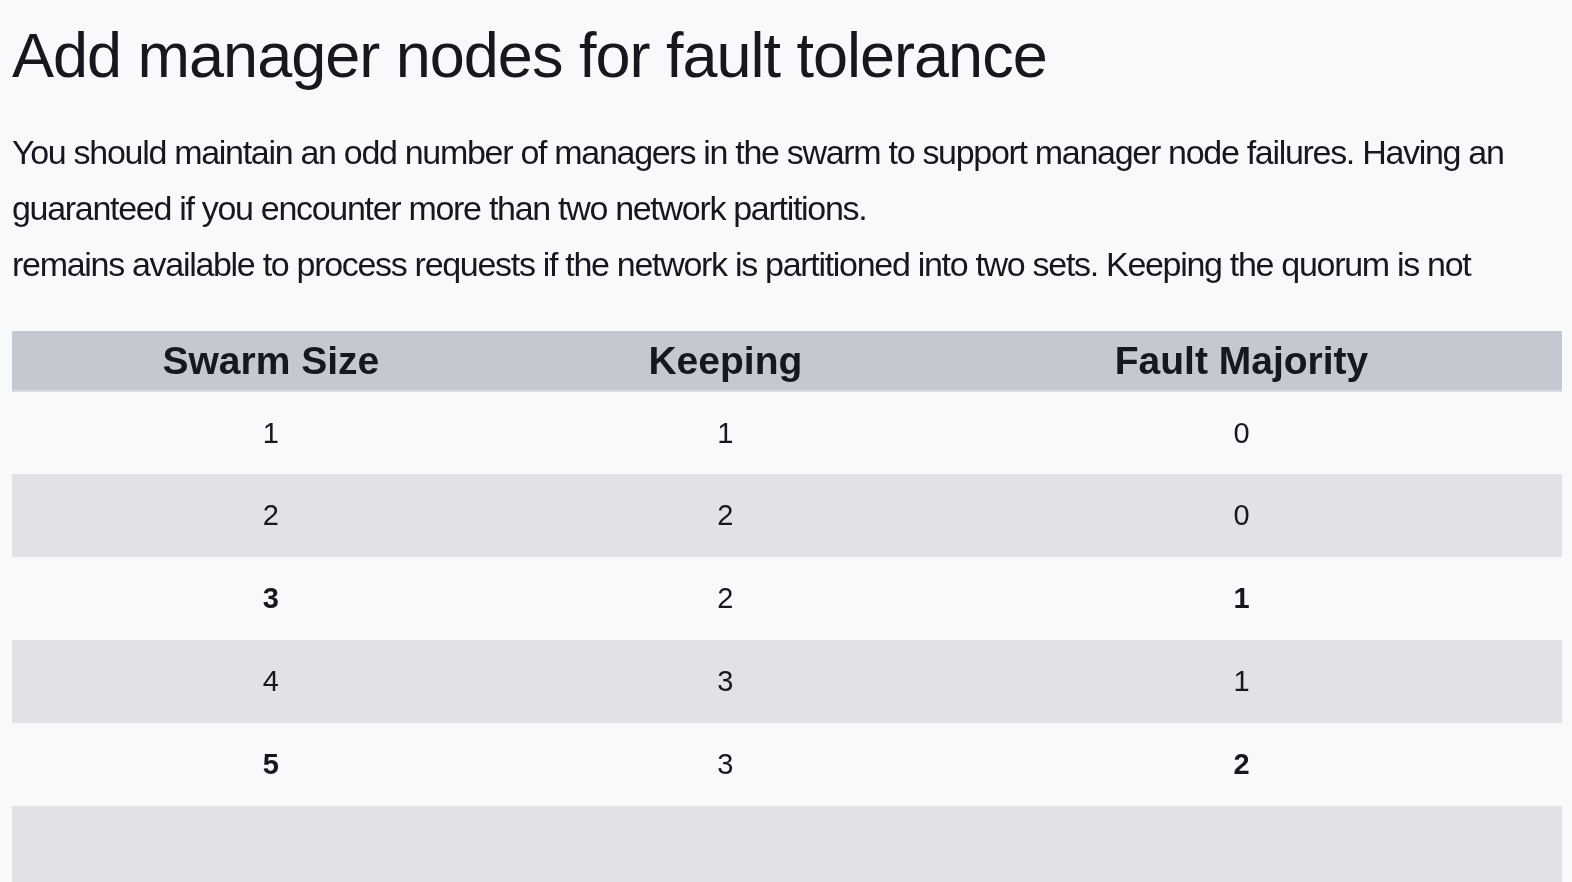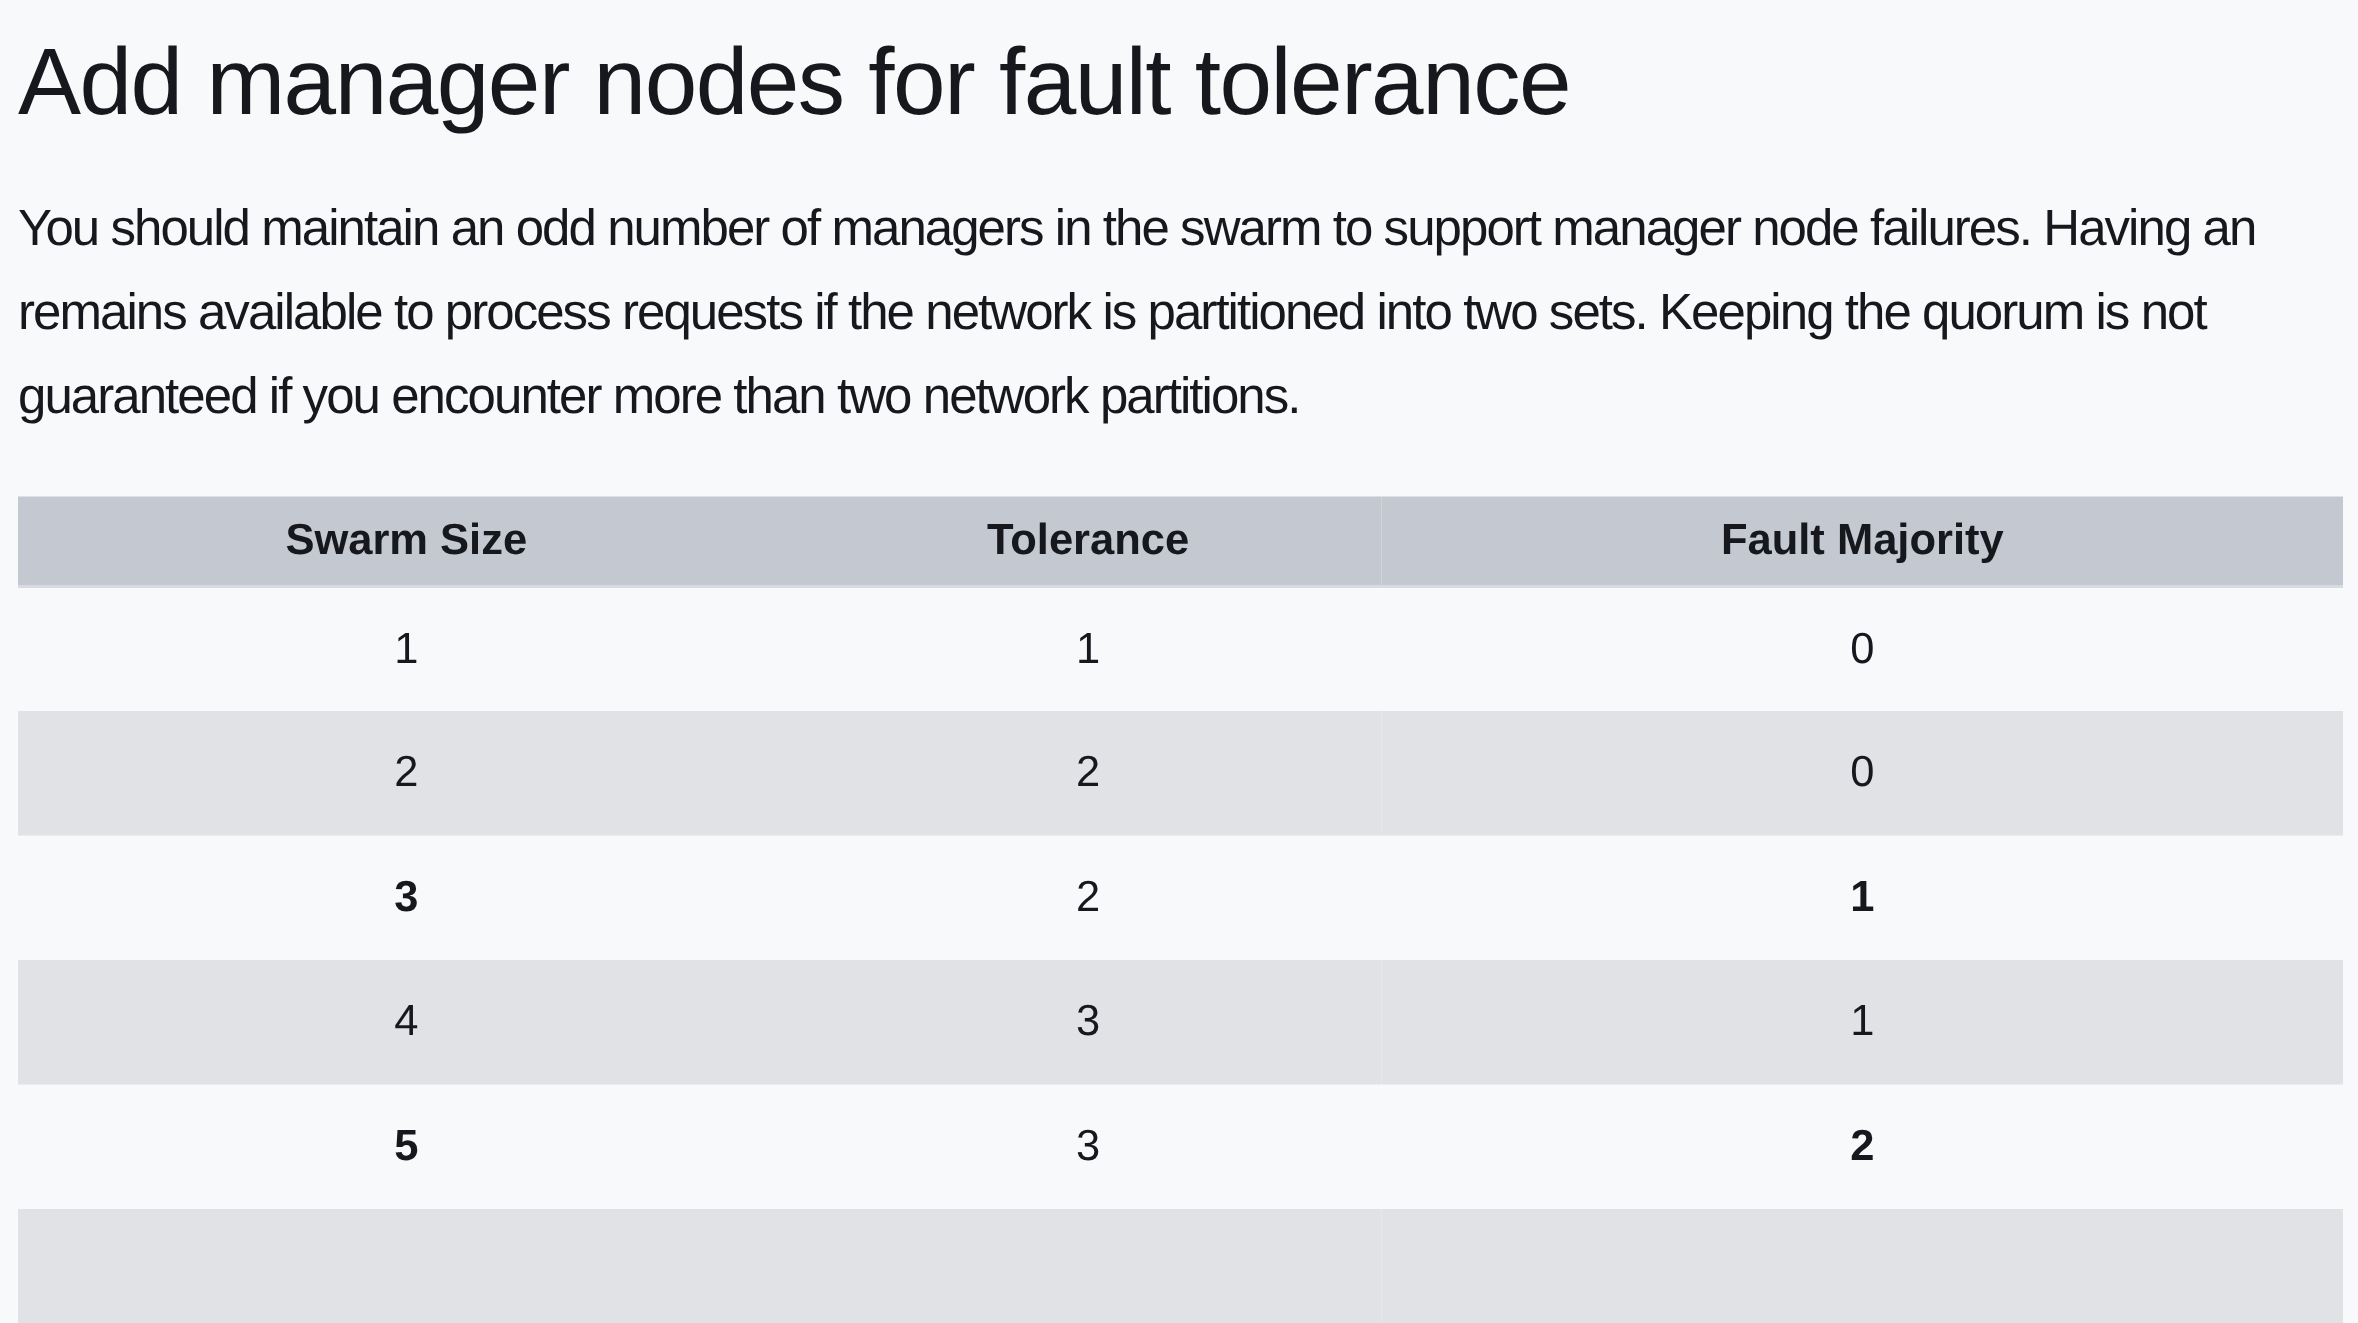--- a/index.html
+++ b/index.html
@@ -44,21 +44,21 @@
   }
   table.doc-table {
     width: 100%;
     margin-top: 39px;
     border-collapse: collapse;
     table-layout: fixed;
   }
   table.doc-table thead th {
     background: var(--header-bg);
     height: 60px;
-    font-size: 29px;
+    font-size: 39px;
     font-weight: 700;
     text-align: center;
     vertical-align: middle;
     border-bottom: 2px solid var(--header-border);
     padding: 0;
   }
   table.doc-table tbody td {
     height: 83px;
     font-size: 29px;
     font-weight: 400;
@@ -75,34 +75,34 @@
 </style>
 </head>
 <body>
 
 <main class="content">
 
   <h1 class="page-title">Add manager nodes for fault tolerance</h1>
 
   <div class="para">
     <div class="pline">You should maintain an odd number of managers in the swarm to support manager node failures. Having an</div>
+    <div class="pline">guaranteed if you encounter more than two network partitions.</div>
     <div class="pline">remains available to process requests if the network is partitioned into two sets. Keeping the quorum is not</div>
-    <div class="pline">guaranteed if you encounter more than two network partitions.</div>
   </div>
 
   <table class="doc-table">
     <colgroup>
       <col style="width:33.4%">
       <col style="width:25.25%">
       <col style="width:41.35%">
     </colgroup>
     <thead>
       <tr>
         <th>Swarm Size</th>
-        <th>Tolerance</th>
+        <th>Keeping</th>
         <th>Fault Majority</th>
       </tr>
     </thead>
     <tbody>
         <tr>
           <td>1</td>
           <td>1</td>
           <td>0</td>
         </tr>
         <tr>

